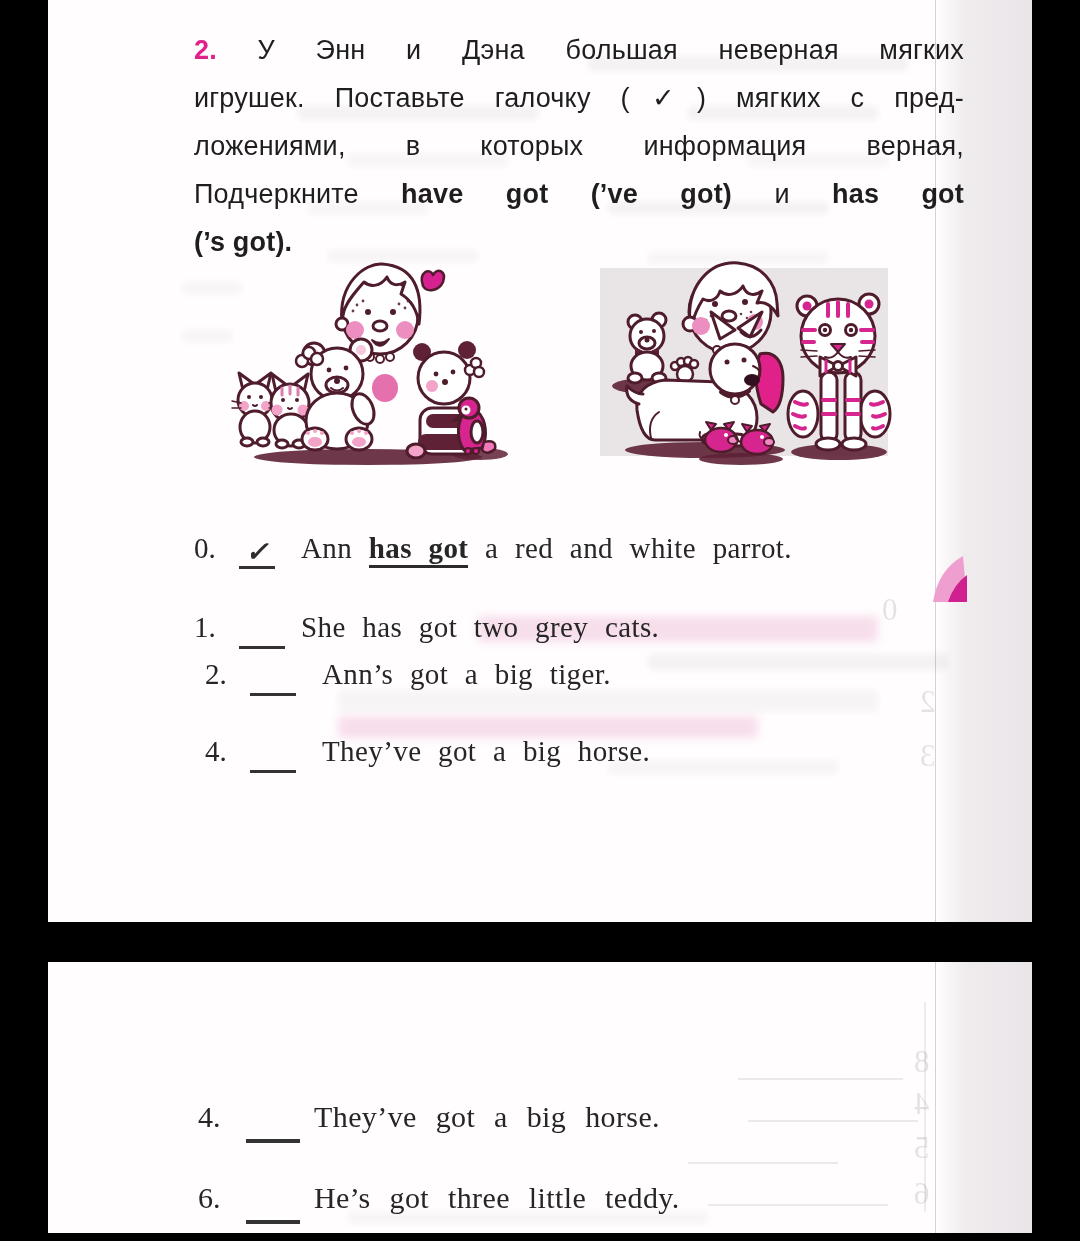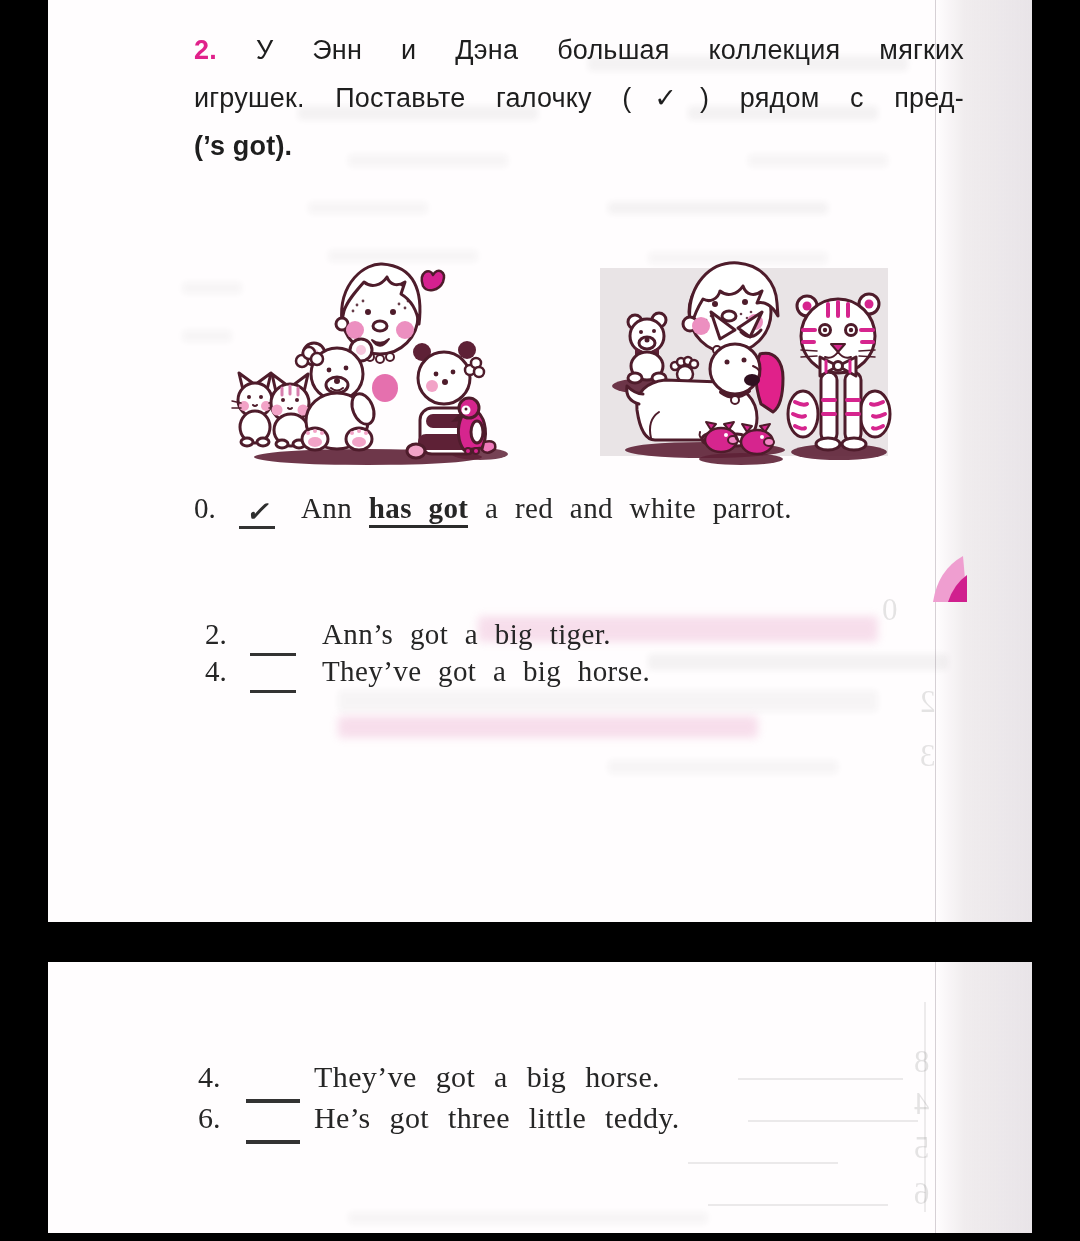--- a/index.html
+++ b/index.html
@@ -42,21 +42,21 @@
   .u{border-bottom:3px solid #2b2b2b;padding-bottom:1px;font-weight:700;}
 
   
   .items{
     position:absolute;z-index:2;
     font-family:"Liberation Serif","DejaVu Serif",serif;color:#262626;
   }
   #items-a{left:146px;top:489px;font-size:29px;line-height:39px;}
   #items-b{left:157px;top:616px;font-size:29px;line-height:37px;}
   #items-c{left:150px;top:94px;font-size:30px;line-height:41px;}
-  .item-row{white-space:nowrap;}
+  .item-row{white-space:nowrap;margin-top:40px;}
   .item-num{display:inline-block;width:45px;}
   #items-c .item-num{width:48px;}
   .marker-cell{display:inline-block;}
   #items-a .marker-cell{width:62px;}
   #items-b .marker-cell{width:72px;}
   #items-c .marker-cell{width:68px;}
   .blank-line{
     display:inline-block;line-height:1;width:46px;
     border-bottom:3px solid #333;transform:translateY(4px);
   }
@@ -97,22 +97,24 @@
   <div class="ghost soft" style="left:290px;top:690px;width:540px;height:22px"></div>
   <div class="ghost pink" style="left:290px;top:716px;width:420px;height:22px"></div>
   <div class="ghost soft" style="left:560px;top:760px;width:230px;height:14px"></div>
   <div id="ghost-digits-1">
       <span class="ghost-digit" style="left: 834px; top: 592px;">0</span>
       <span class="ghost-digit" style="left: 872px; top: 684px;">2</span>
       <span class="ghost-digit" style="left: 872px; top: 738px;">3</span>
     </div>
 
   <div id="instruction">
-      <div class="instr-line"><span class="accent">2.</span><span> У Энн и Дэна большая коллекция мягких</span></div>
-      <div class="instr-line"><span>игрушек. Поставьте галочку (✓) рядом с пред-</span></div>
+      <div class="instr-line"><span class="accent">2.</span><span> У Энн и Дэна большая неверная мягких</span></div>
+      <div class="instr-line"><span>игрушек. Поставьте галочку (✓) мягких с пред-</span></div>
+      <div class="instr-line"><span>ложениями, в которых информация верная,</span></div>
+      <div class="instr-line"><span>Подчеркните </span><span class="b">have got (’ve got)</span><span> и </span><span class="b">has got</span></div>
       <div class="instr-line last"><span class="b">(’s got).</span></div>
     </div>
 
   <svg id="illu-left" width="285" height="208" viewBox="0 0 285 208">
     <g fill="#fff" stroke="#4e1c2b" stroke-width="3" stroke-linecap="round" stroke-linejoin="round">
       <g stroke="none">
         <ellipse cx="138" cy="197" rx="114" ry="8" fill="#5e2136" opacity=".9"></ellipse>
         <ellipse cx="250" cy="194" rx="28" ry="6" fill="#5e2136" opacity=".85"></ellipse>
       </g>
       <g>
@@ -382,20 +384,21 @@
     </g>
   </svg>
 
   <svg id="page-curl" width="36" height="46" viewBox="0 0 36 46">
     <path d="M1,46 Q6,14 31,0 L35,46 Z" fill="#ef9ed0"></path>
     <path d="M16,46 Q22,28 35,19 L35,46 Z" fill="#d01f8e"></path>
   </svg>
 
   <div id="items-a" class="items">
       <div class="item-row"><span class="item-num">0.</span><span class="marker-cell"><span class="check-line"><span class="check-glyph">✓</span></span></span><span class="item-text"><span>Ann </span><span class="b u">has got</span><span> a red and white parrot.</span></span></div>
+      <div class="item-row"><span class="item-num">1.</span><span class="marker-cell"><span class="blank-line">&nbsp;</span></span><span class="item-text"><span>She has got two grey cats.</span></span></div>
     </div>
   <div id="items-b" class="items">
       <div class="item-row"><span class="item-num">2.</span><span class="marker-cell"><span class="blank-line">&nbsp;</span></span><span class="item-text"><span>Ann’s got a big tiger.</span></span></div>
       <div class="item-row"><span class="item-num">4.</span><span class="marker-cell"><span class="blank-line">&nbsp;</span></span><span class="item-text"><span>They’ve got a big horse.</span></span></div>
     </div>
 </div>
 
 <div id="page2" class="page">
   <div class="edge-shade"></div>
   <div class="vline" style="left:876px;top:40px;height:210px"></div>

